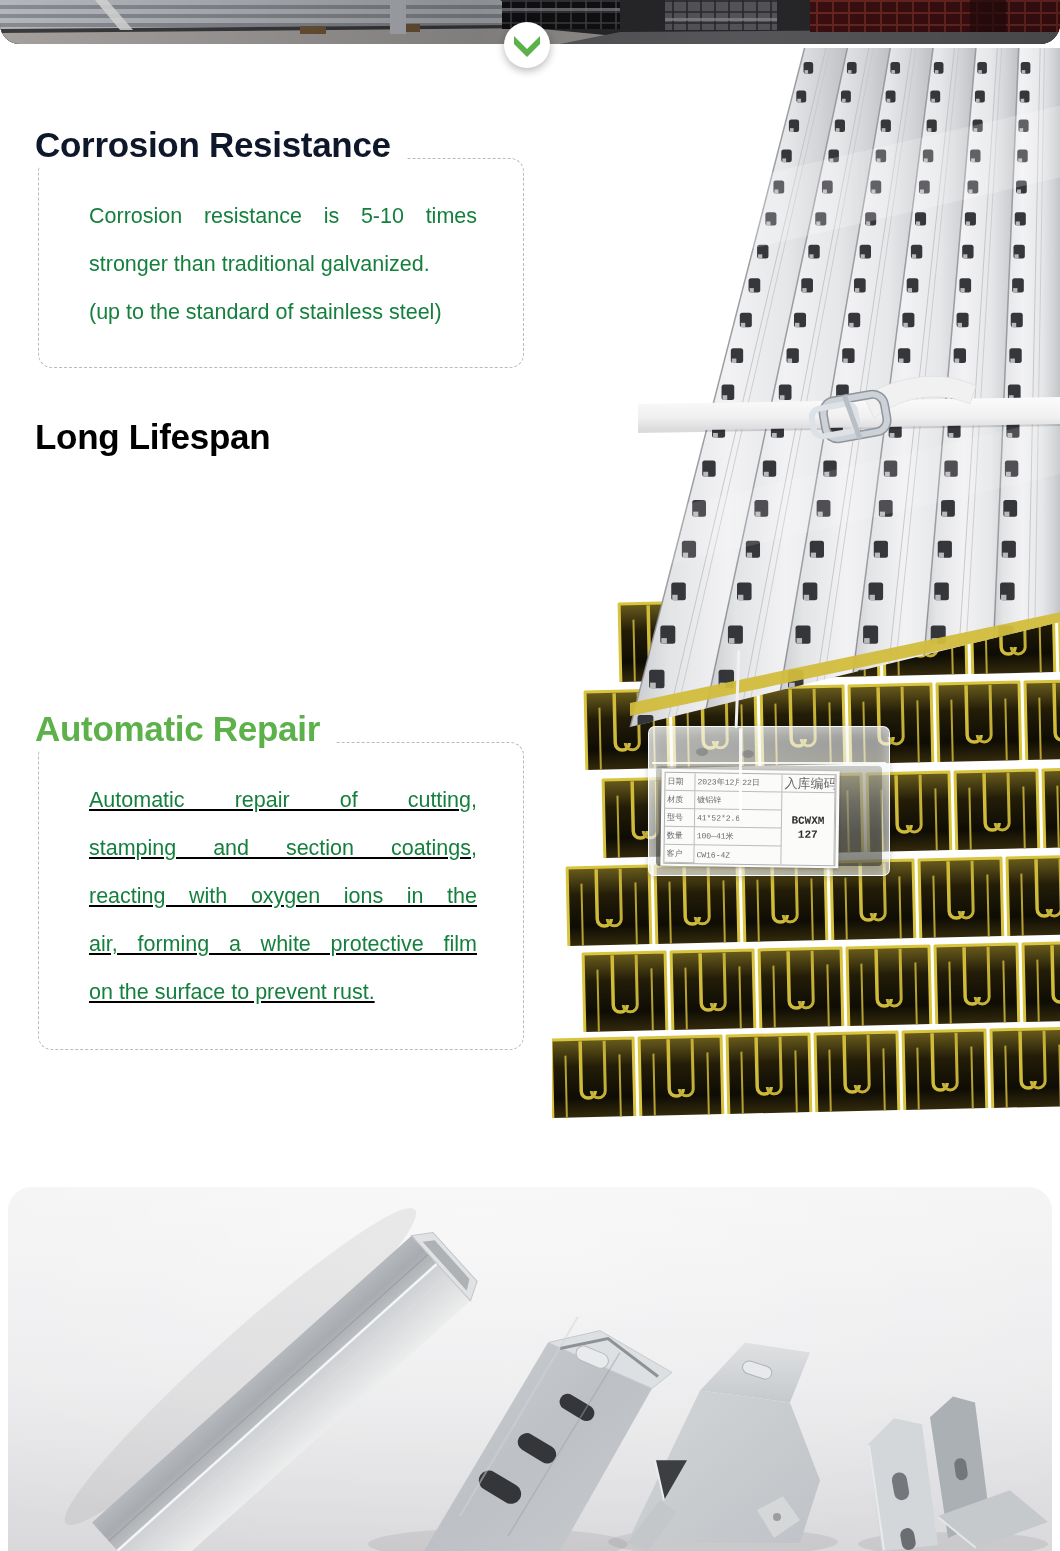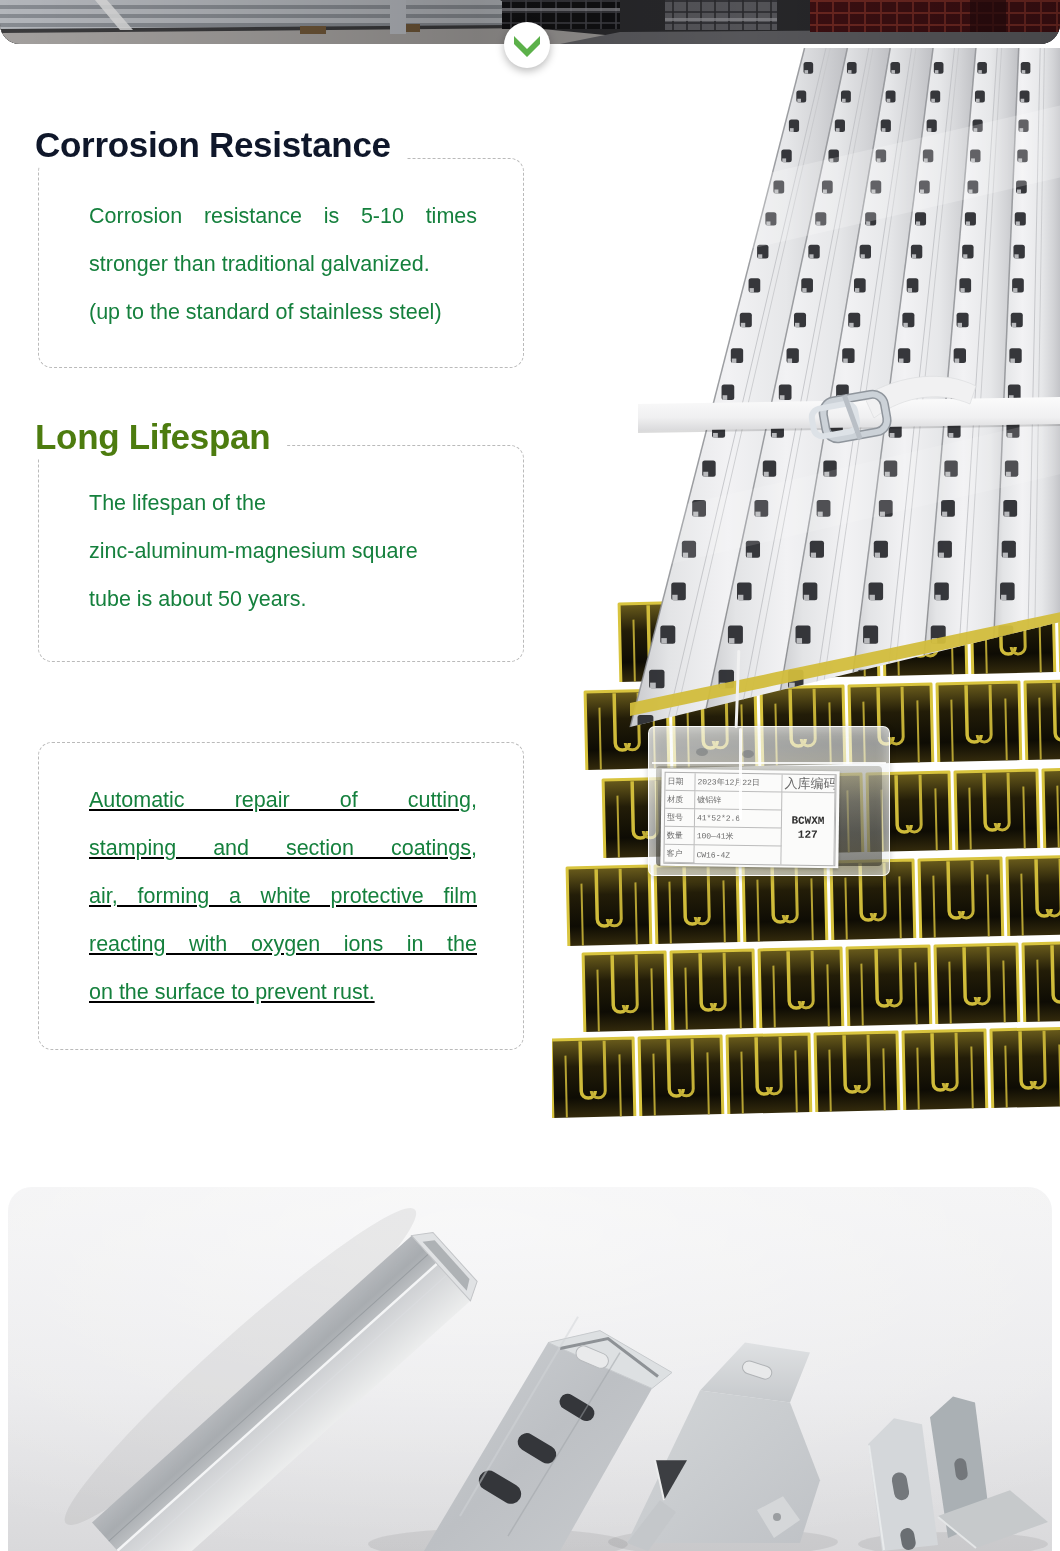--- a/index.html
+++ b/index.html
@@ -115,32 +115,28 @@
     </svg>
   </div>
 
   <h2 class="feature-title" id="title-1" style="color:#0f172a">Corrosion Resistance</h2>
   <div class="feature-box" id="box-1">
     <div class="line j">Corrosion resistance is 5-10 times</div>
     <div class="line">stronger than traditional galvanized.</div>
     <div class="line">(up to the standard of stainless steel)</div>
   </div>
 
-  <h2 class="feature-title" id="title-2" style="color:#4d7c0f">Long Lifespan</h2>
-  <div class="feature-box" id="box-2">
-    <div class="line">The lifespan of the</div>
-    <div class="line">zinc-aluminum-magnesium square</div>
-    <div class="line">tube is about 50 years.</div>
-  </div>
-
+  <h2 class="feature-title" id="title-2" style="color:#000000">Long Lifespan</h2>
+
+  <h2 class="feature-title" id="title-3" style="color:#5CB14A">Automatic Repair</h2>
   <div class="feature-box" id="box-3">
     <div class="line j">Automatic repair of cutting,</div>
     <div class="line j">stamping and section coatings,</div>
+    <div class="line j">reacting with oxygen ions in the</div>
     <div class="line j">air, forming a white protective film</div>
-    <div class="line j">reacting with oxygen ions in the</div>
     <div class="line">on the surface to prevent rust.</div>
   </div>
 
   <svg class="stack-layer" id="stack-svg" viewBox="0 0 508 530">
     <defs>
       <linearGradient id="yDark" x1="0" y1="0" x2="0" y2="1">
         <stop offset="0" stop-color="#6b5d1c"></stop>
           <stop offset=".35" stop-color="#231d08"></stop>
         <stop offset=".75" stop-color="#0e0c04"></stop>
           <stop offset="1" stop-color="#332a0c"></stop>

